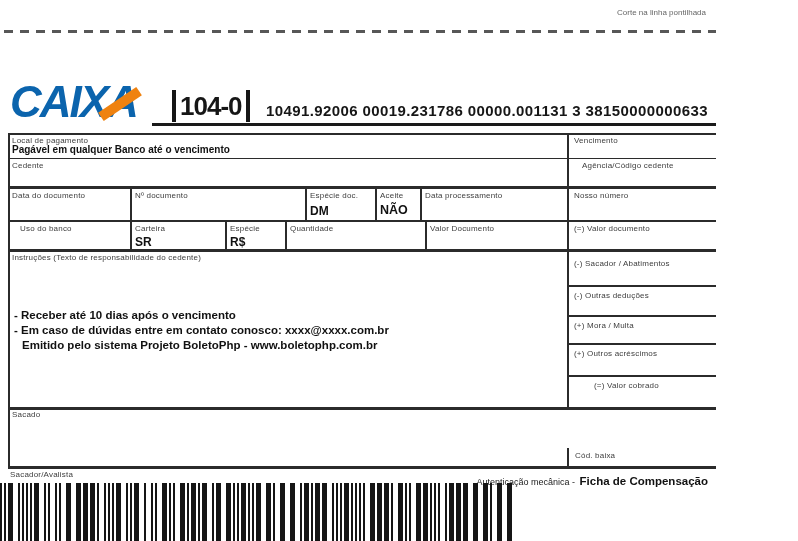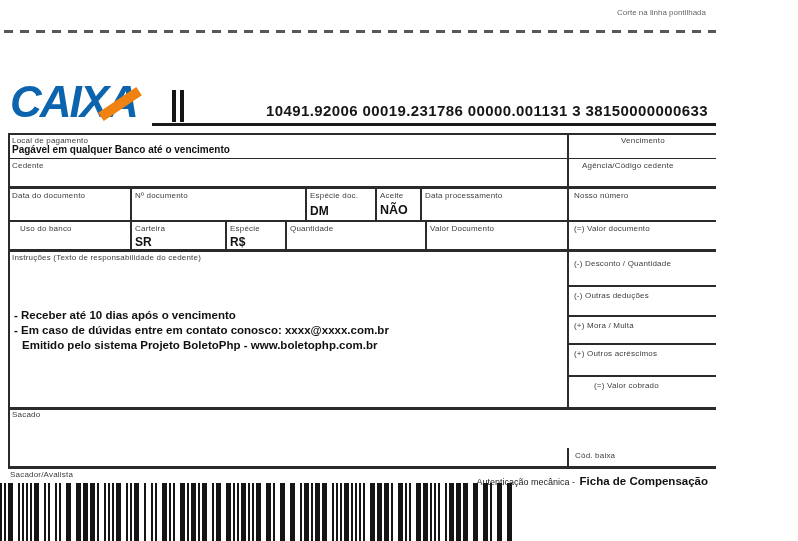--- a/index.html
+++ b/index.html
@@ -46,20 +46,21 @@
 
 <div id="page">
 
   <div class="cut-text">Corte na linha pontilhada</div>
   <div class="dash-line"></div>
 
   <div class="logo">CAIXA</div>
   <div class="logo-stripe"></div>
   <div class="bank-code">
     <div class="code-bar"></div>
+    <div class="code-text">104-0</div>
     <div class="code-bar"></div>
   </div>
   <div class="digitable">10491.92006 00019.231786 00000.001131 3 38150000000633</div>
   <div class="header-underline"></div>
 
   <div class="hl" style="left:8px;top:133px;width:782px;height:2px;"></div>
   <div class="hl" style="left:8px;top:158px;width:782px;height:1px;"></div>
   <div class="hl" style="left:8px;top:186px;width:782px;height:3px;"></div>
   <div class="hl" style="left:8px;top:220px;width:782px;height:2px;"></div>
   <div class="hl" style="left:8px;top:249px;width:782px;height:3px;"></div>
@@ -78,21 +79,21 @@
   <div class="vl" style="left:305px;top:187px;width:2px;height:35px;"></div>
   <div class="vl" style="left:375px;top:187px;width:2px;height:35px;"></div>
   <div class="vl" style="left:420px;top:187px;width:2px;height:35px;"></div>
   <div class="vl" style="left:130px;top:220px;width:2px;height:31px;"></div>
   <div class="vl" style="left:225px;top:220px;width:2px;height:31px;"></div>
   <div class="vl" style="left:285px;top:220px;width:2px;height:31px;"></div>
   <div class="vl" style="left:425px;top:220px;width:2px;height:31px;"></div>
 
   <div class="lbl" style="left:12px;top:136px;">Local de pagamento</div>
   <div class="val" style="left:12px;top:144px;">Pagável em qualquer Banco até o vencimento</div>
-  <div class="lbl" style="left:574px;top:136px;margin-left:47px;">Vencimento</div>
+  <div class="lbl" style="left:574px;top:136px;">Vencimento</div>
 
   <div class="lbl" style="left:12px;top:161px;">Cedente</div>
   <div class="lbl" style="left:574px;top:161px;margin-left:8px;">Agência/Código cedente</div>
 
   <div class="lbl" style="left:12px;top:191px;">Data do documento</div>
   <div class="lbl" style="left:135px;top:191px;">Nº documento</div>
   <div class="lbl" style="left:310px;top:191px;">Espécie doc.</div>
   <div class="val" style="left:310px;top:204px;font-size:12px;">DM</div>
   <div class="lbl" style="left:380px;top:191px;">Aceite</div>
   <div class="val" style="left:380px;top:203px;font-size:12.5px;">NÃO</div>
@@ -106,21 +107,21 @@
   <div class="val" style="left:230px;top:235px;font-size:12px;">R$</div>
   <div class="lbl" style="left:290px;top:224px;">Quantidade</div>
   <div class="lbl" style="left:430px;top:224px;">Valor Documento</div>
   <div class="lbl" style="left:574px;top:224px;">(=) Valor documento</div>
 
   <div class="lbl" style="left:12px;top:253px;">Instruções (Texto de responsabilidade do cedente)</div>
   <div class="instr-line" style="left:14px;top:309px;">- Receber até 10 dias após o vencimento</div>
   <div class="instr-line" style="left:14px;top:324px;">- Em caso de dúvidas entre em contato conosco: xxxx@xxxx.com.br</div>
   <div class="instr-line" style="left:22px;top:339px;">Emitido pelo sistema Projeto BoletoPhp - www.boletophp.com.br</div>
 
-  <div class="lbl" style="left:574px;top:259px;">(-) Desconto / Quantidade</div>
+  <div class="lbl" style="left:574px;top:259px;">(-) Sacador / Abatimentos</div>
   <div class="lbl" style="left:574px;top:291px;">(-) Outras deduções</div>
   <div class="lbl" style="left:574px;top:321px;">(+) Mora / Multa</div>
   <div class="lbl" style="left:574px;top:349px;">(+) Outros acréscimos</div>
   <div class="lbl" style="left:594px;top:381px;">(=) Valor cobrado</div>
 
   <div class="lbl" style="left:12px;top:410px;">Sacado</div>
   <div class="lbl" style="left:575px;top:451px;">Cód. baixa</div>
 
   <div class="lbl" style="left:10px;top:470px;">Sacador/Avalista</div>
   <div class="auth">

